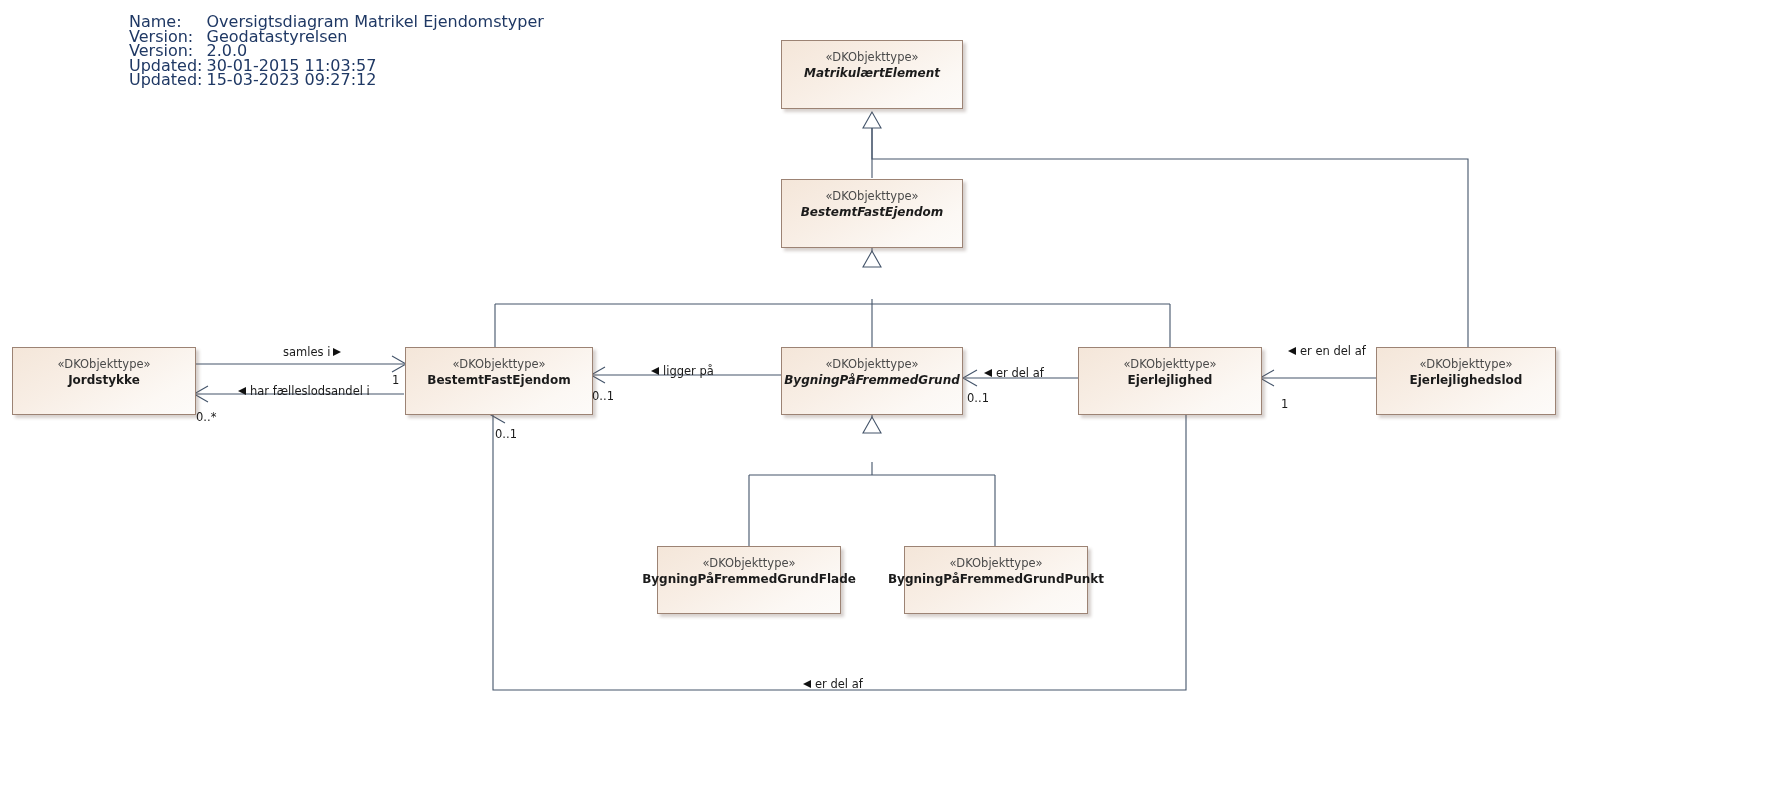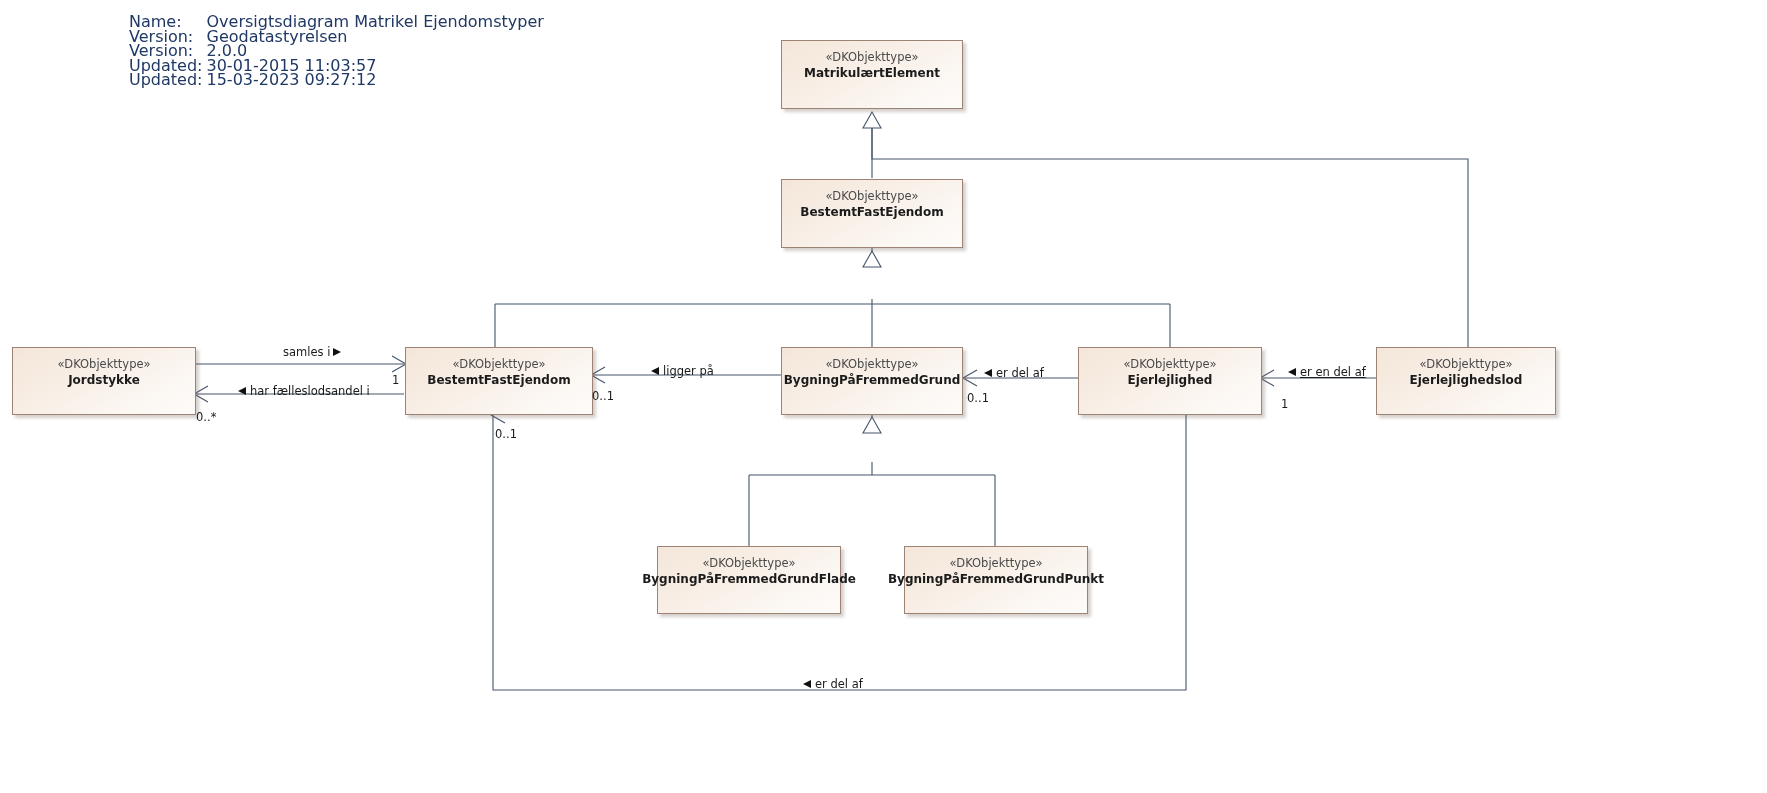--- a/index.html
+++ b/index.html
@@ -18,21 +18,21 @@
 
   
   .node{position:absolute;box-sizing:border-box;
         border:1px solid #9c8374;
         background:linear-gradient(150deg,#f4e6d9 0%,#f8eee5 38%,#fcf8f4 78%,#fdfbf9 100%);
         box-shadow:3px 3px 3px rgba(120,100,90,.30);
         display:flex;flex-direction:column;align-items:center;
         padding-top:9px;}
   .stereo{font-size:11.5px;color:#4a4a4a;line-height:15px;white-space:nowrap;}
   .cname{font-size:12px;color:#1b1b1b;font-weight:bold;line-height:16px;white-space:nowrap;}
-  .cname.abstract{}
+  .cname.abstract{font-style:italic;}
 
   
   .elabel{position:absolute;font-size:11.5px;color:#1b1b1b;white-space:nowrap;line-height:13px;}
   .mult{position:absolute;font-size:11.5px;color:#1b1b1b;white-space:nowrap;line-height:13px;}
   .tri{display:inline-block;width:0;height:0;vertical-align:middle;position:relative;}
   .tri.r{border-top:4.5px solid transparent;border-bottom:4.5px solid transparent;border-left:8px solid #111;top:-1px;margin-left:3px;}
   .tri.l{border-top:4.5px solid transparent;border-bottom:4.5px solid transparent;border-right:8px solid #111;top:-1px;margin-right:4px;}
 </style>
 </head>
 <body>
@@ -153,21 +153,21 @@
   </div>
 
   <div class="elabel" style="left:283px;top:346px;"><span>samles i</span><span class="tri r"></span></div>
 
   <div class="elabel" style="left:238px;top:385px;"><span class="tri l"></span><span>har fælleslodsandel i</span></div>
 
   <div class="elabel" style="left:651px;top:365px;text-align:right;"><span class="tri l"></span><span>ligger på</span></div>
 
   <div class="elabel" style="left:984px;top:367px;"><span class="tri l"></span><span>er del af</span></div>
 
-  <div class="elabel" style="left:1288px;top:366px;text-decoration:underline;"><span class="tri l"></span><span>er en del af</span></div>
+  <div class="elabel" style="left:1288px;top:345px;"><span class="tri l"></span><span>er en del af</span></div>
 
   <div class="elabel" style="left:803px;top:678px;"><span class="tri l"></span><span>er del af</span></div>
 
   <div class="mult" style="left:196px;top:411px;">0..*</div>
   <div class="mult" style="left:392px;top:374px;">1</div>
   <div class="mult" style="left:592px;top:390px;">0..1</div>
   <div class="mult" style="left:495px;top:428px;">0..1</div>
   <div class="mult" style="left:967px;top:392px;">0..1</div>
   <div class="mult" style="left:1281px;top:398px;">1</div>
 

